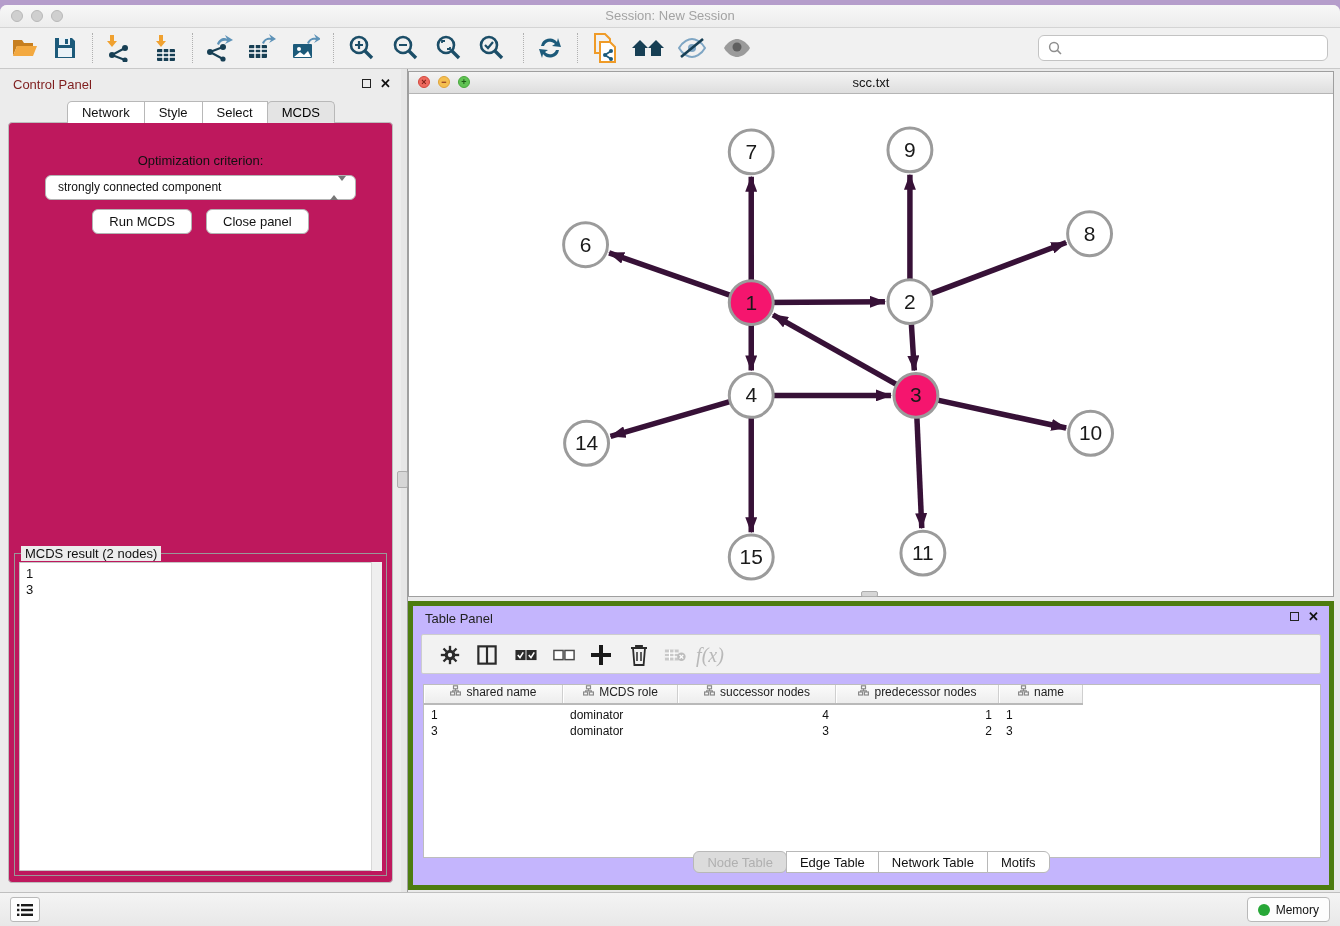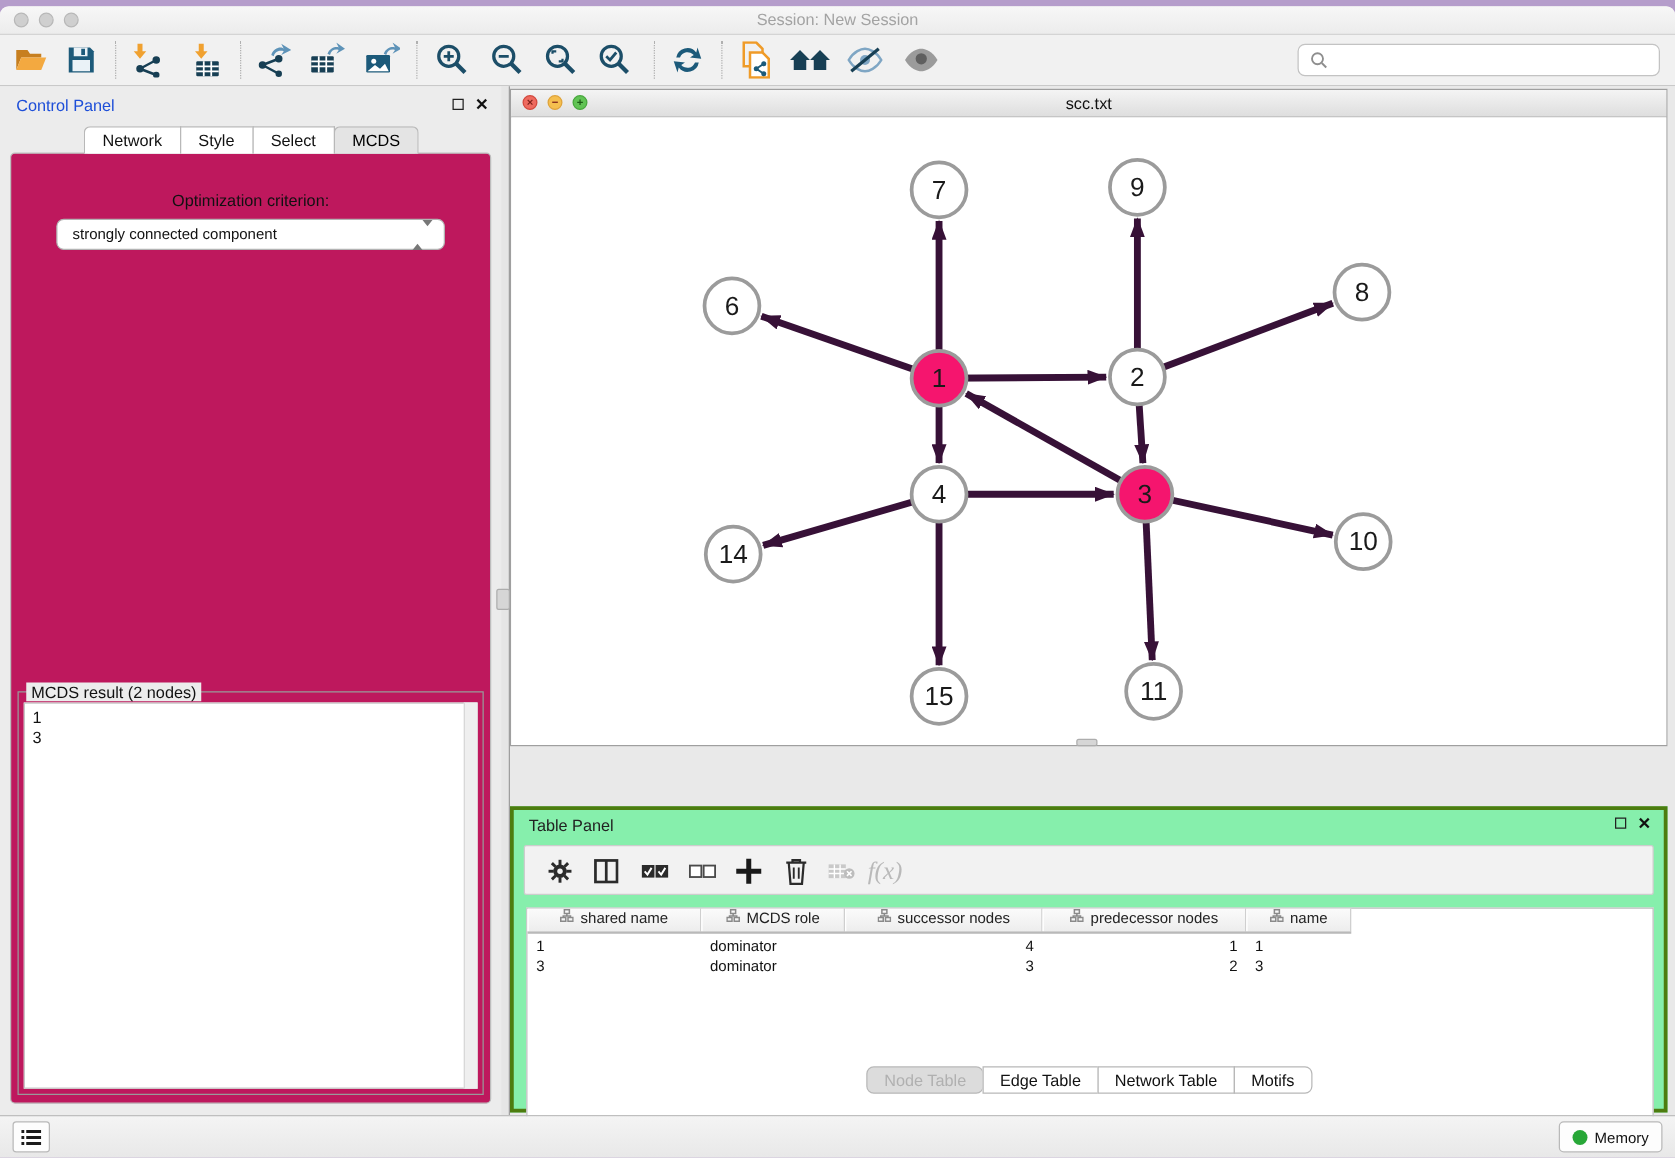--- a/index.html
+++ b/index.html
@@ -33,21 +33,21 @@
     background:#ececec; }
   #v-divider { position:absolute; top:64px; left:401px; width:7px; bottom:34px;
     background:#e6e6e6; border-right:1px solid #9f9f9f; }
   #v-handle { position:absolute; top:466px; left:397px; width:11px; height:17px;
     background:#d6d6d6; border:1px solid #adadad; border-radius:2px; }
   #right-region { position:absolute; top:64px; left:408px; right:0; bottom:34px;
     background:#e9e9e9; }
 
   
   #cp-header { position:absolute; top:4px; left:0; right:0; height:24px; }
-  #cp-header .ptitle { position:absolute; left:13px; top:4px; font-size:13px; color:#1d4ed8; }
+  #cp-header .ptitle { position:absolute; left:13px; top:4px; font-size:13px; color:#7f1d1d; }
   .win-btns { position:absolute; right:10px; top:5px; display:flex; gap:9px; align-items:center; }
   .float-ic { width:9px; height:9px; border:1.6px solid #222; }
   .close-ic { font-size:13px; font-weight:bold; color:#111; line-height:11px; }
 
   #cp-tabs { position:absolute; top:32px; left:0; right:0; height:22px; display:flex;
     justify-content:center; z-index:3; }
   .tab { border:1px solid #b8b8b8; border-bottom:none; background:#fff; color:#111;
     font-size:13px; padding:3px 14px 2px; margin-right:-1px; }
   .tab:first-child { border-radius:5px 0 0 0; }
   .tab:last-child  { border-radius:0 5px 0 0; }
@@ -91,21 +91,21 @@
   .t-yel   { background:#f5bf4f; border:1px solid #dfa33a; }
   .t-grn   { background:#61c354; border:1px solid #47a73c; }
   .t-sym { position:absolute; top:4px; width:12px; height:12px; border-radius:50%;
     font-size:9px; font-weight:bold; text-align:center; line-height:11px; color:#7c2019; }
   #net-canvas { position:absolute; top:22px; left:0; right:0; bottom:0; background:#fff; }
   #h-handle { position:absolute; bottom:-1px; left:452px; width:17px; height:6px;
     background:#d6d6d6; border:1px solid #adadad; border-radius:2px; }
 
   
   #table-panel { position:absolute; top:532px; left:0; right:6px; bottom:2px;
-    background:#86efac; border:3px solid #4d7c0f;margin-top:44px; }
+    background:#c4b5fd; border:5px solid #4d7c0f; }
   #tp-header { position:absolute; top:0; left:0; right:0; height:24px; }
   #tp-header .ptitle { position:absolute; left:12px; top:5px; font-size:13px; color:#222; }
   #tp-toolbar { position:absolute; top:28px; left:8px; right:8px; height:40px;
     background:#f2f2f2; border:1px solid #cdcdcd; border-radius:2px; }
   .tp-icon { position:absolute; top:4px; width:32px; height:32px; display:flex;
     align-items:center; justify-content:center; }
   #fx-label { font-family:"Liberation Serif", serif; font-style:italic; font-size:20px;
     color:#b9b9b9; }
   #node-table { position:absolute; top:78px; left:10px; right:8px; height:174px;
     background:#fff; border:1px solid #bdbdbd; }
@@ -299,20 +299,24 @@
           <div class="tab">Select</div>
           <div class="tab sel">MCDS</div>
         </div>
     <div id="cp-content">
       <div id="opt-label">Optimization criterion:</div>
       <div id="opt-select">
         <span>strongly connected component</span>
         <span class="stepper">
           <span class="up"></span><span class="dn"></span>
         </span>
+      </div>
+      <div id="cp-buttons">
+        <button class="btn">Run MCDS</button>
+        <button class="btn">Close panel</button>
       </div>
       <div id="result-box">
         <div id="result-legend">MCDS result (2 nodes)</div>
         <div id="result-inner">
               <div>1</div>
               <div>3</div>
             </div>
         <div id="result-scroll"></div>
       </div>
     </div>

